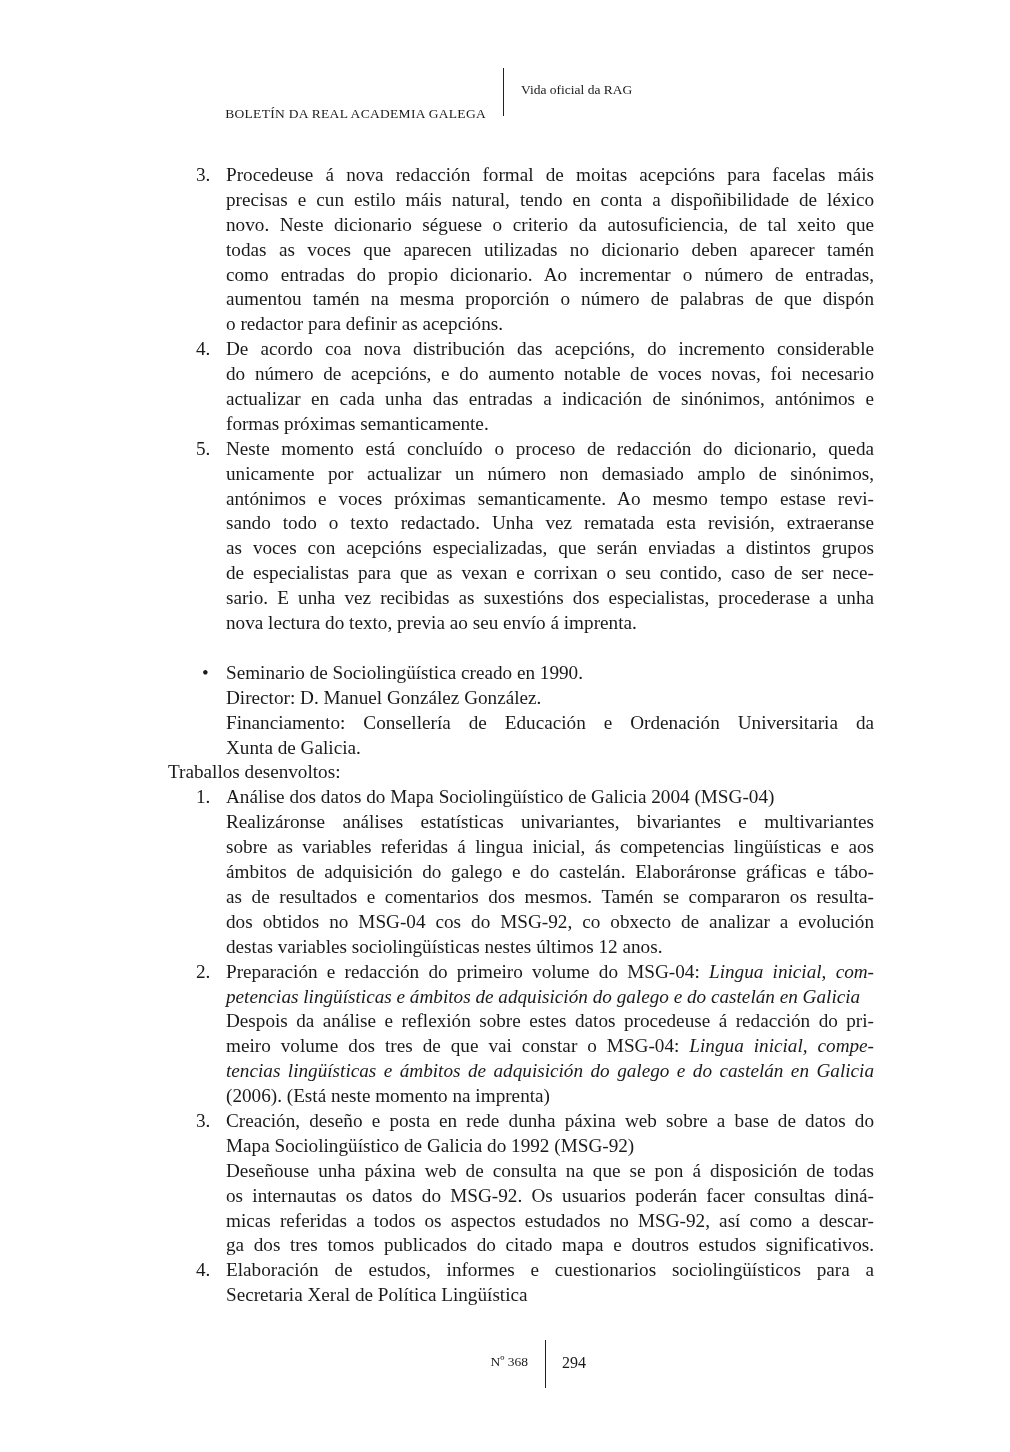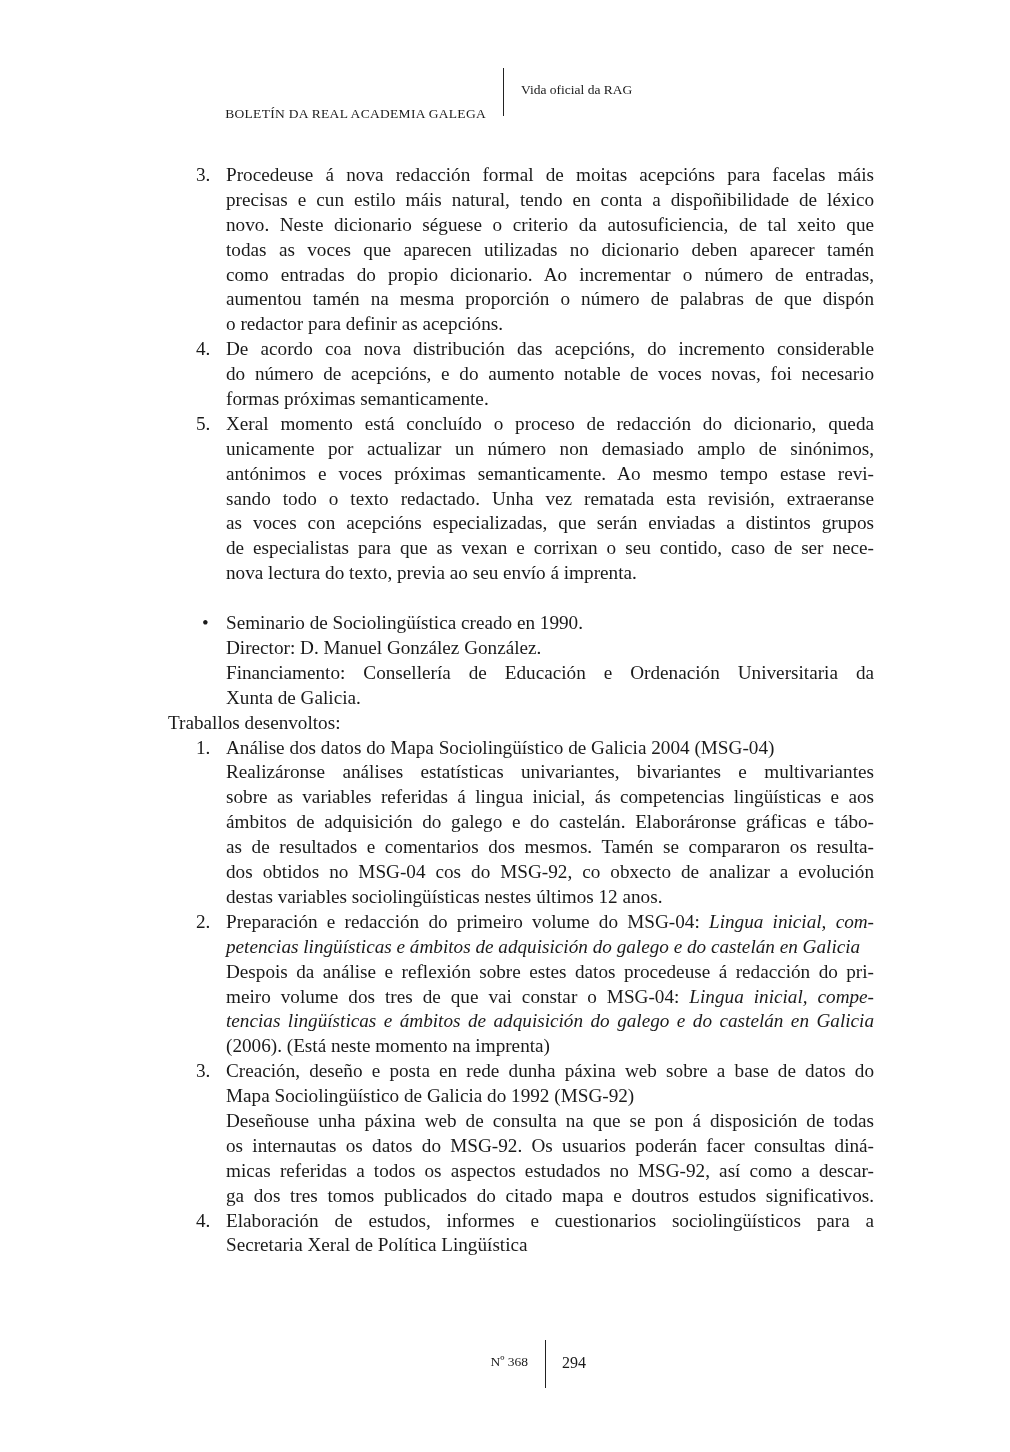--- a/index.html
+++ b/index.html
@@ -46,33 +46,35 @@
     <div class="ind2 line just">aumentou tamén na mesma proporción o número de palabras de que dispón</div>
     <div class="ind2 line">o redactor para definir as acepcións.</div>
   </div>
 
   <div>
     <div class="numline line just">
       <span class="num">4.</span>
       <span>De acordo coa nova distribución das acepcións, do incremento considerable</span>
     </div>
     <div class="ind2 line just">do número de acepcións, e do aumento notable de voces novas, foi necesario</div>
+    <div class="ind2 line just">actualizar en cada unha das entradas a indicación de sinónimos, antónimos e</div>
     <div class="ind2 line">formas próximas semanticamente.</div>
   </div>
 
   <div>
     <div class="numline line just">
       <span class="num">5.</span>
-      <span>Xeral momento está concluído o proceso de redacción do dicionario, queda</span>
+      <span>Neste momento está concluído o proceso de redacción do dicionario, queda</span>
     </div>
     <div class="ind2 line just">unicamente por actualizar un número non demasiado amplo de sinónimos,</div>
     <div class="ind2 line just">antónimos e voces próximas semanticamente. Ao mesmo tempo estase revi-</div>
     <div class="ind2 line just">sando todo o texto redactado. Unha vez rematada esta revisión, extraeranse</div>
     <div class="ind2 line just">as voces con acepcións especializadas, que serán enviadas a distintos grupos</div>
     <div class="ind2 line just">de especialistas para que as vexan e corrixan o seu contido, caso de ser nece-</div>
+    <div class="ind2 line just">sario. E unha vez recibidas as suxestións dos especialistas, procederase a unha</div>
     <div class="ind2 line">nova lectura do texto, previa ao seu envío á imprenta.</div>
   </div>
 
   <div class="gap"></div>
 
   <div>
     <div class="numline line">
       <span class="bullet">•</span>
       <span>Seminario de Sociolingüística creado en 1990.</span>
     </div>

